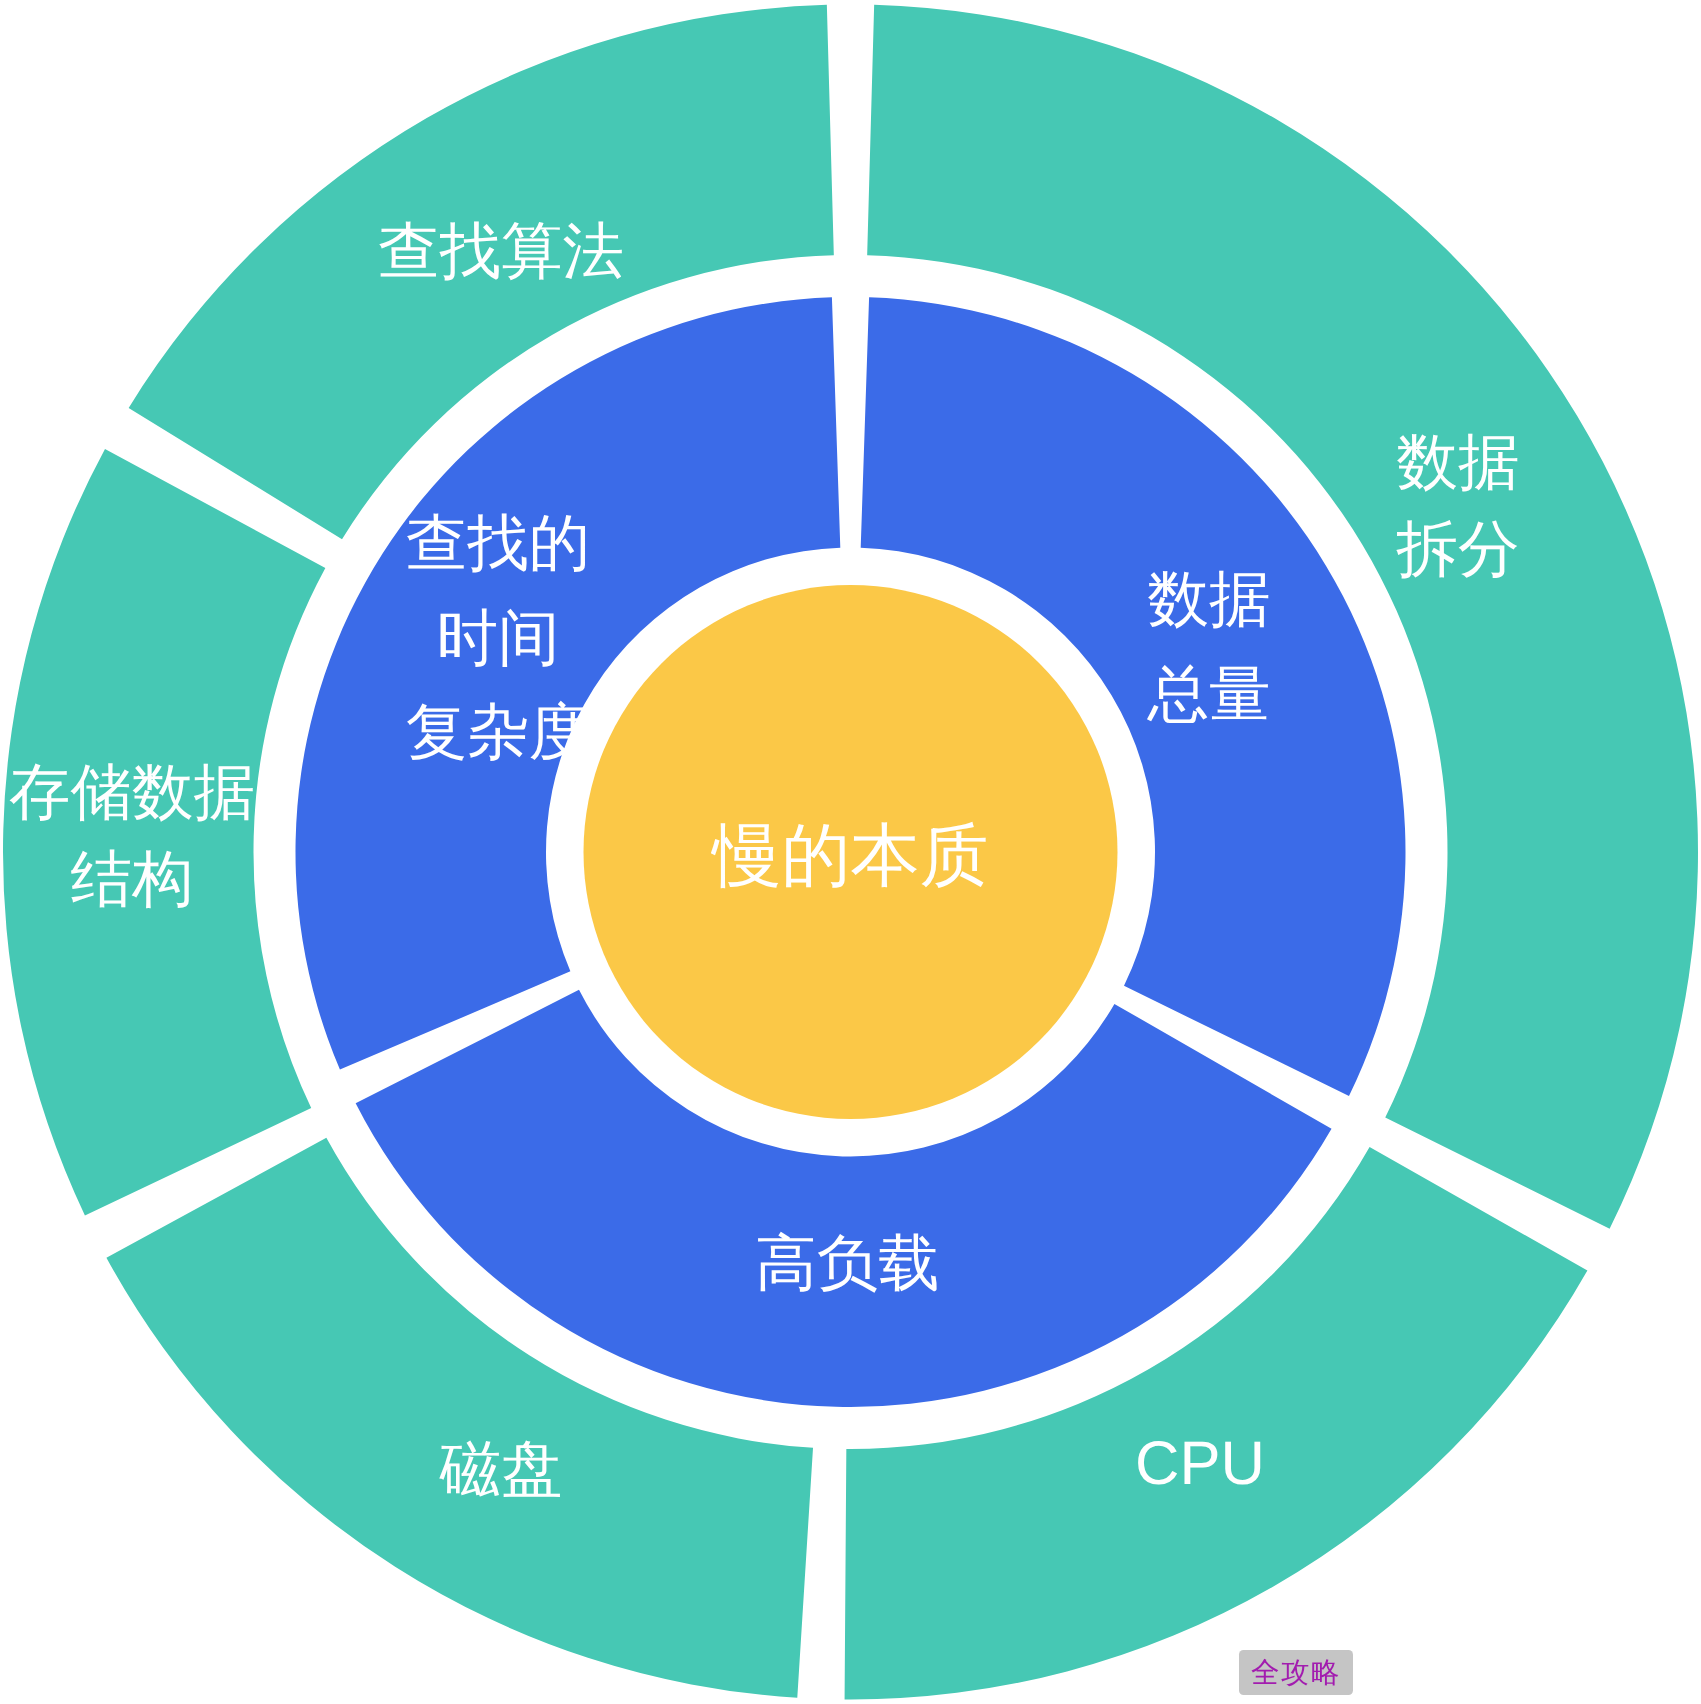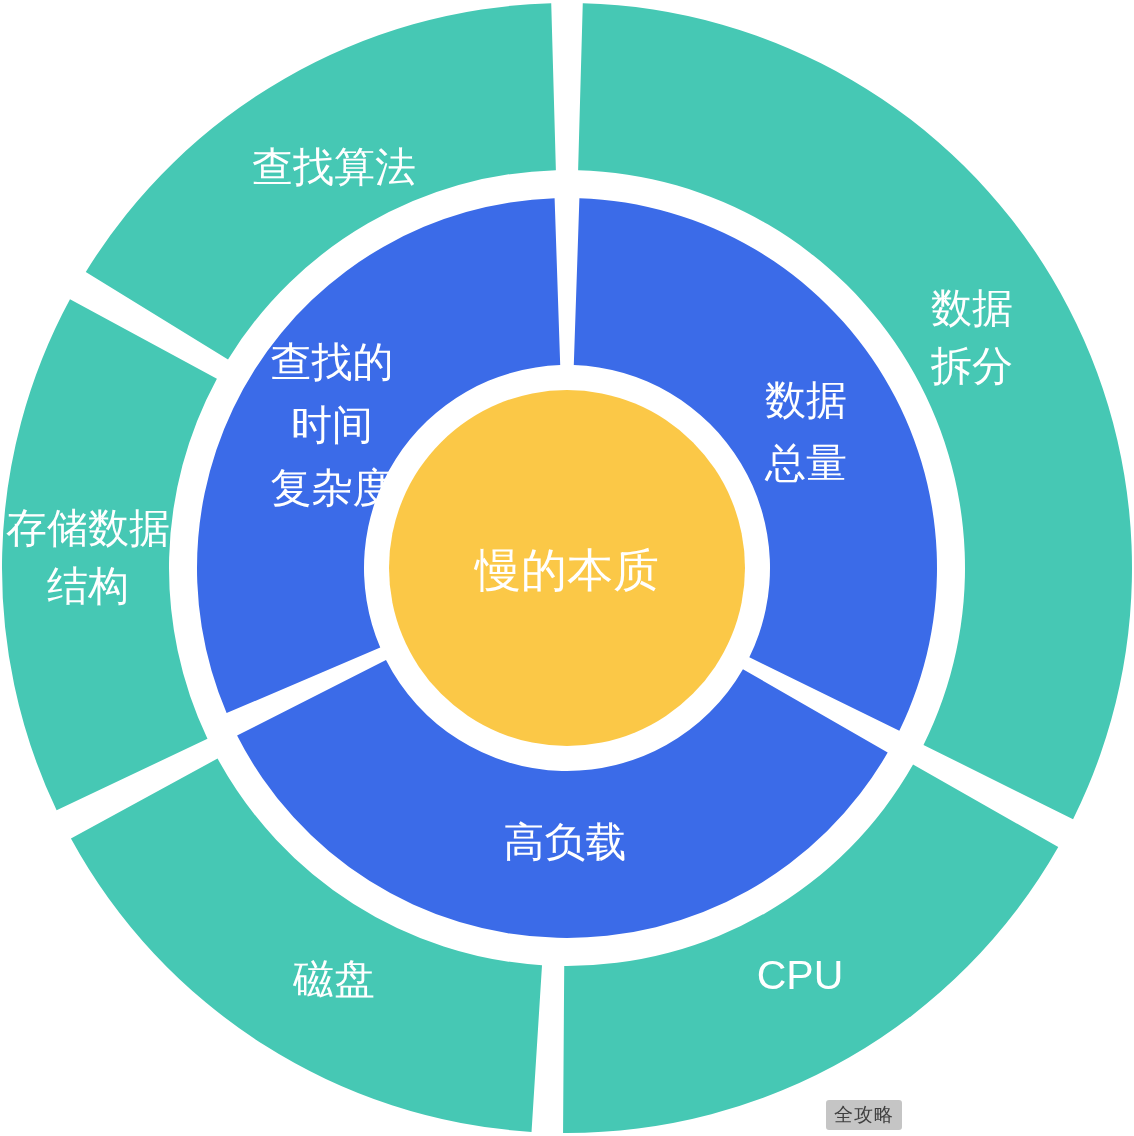--- a/index.html
+++ b/index.html
@@ -33,21 +33,21 @@
     dominant-baseline: middle;
   }
   .outer-label { font-size: 41px; }
   .mid-label { font-size: 41px; }
   .center-label { font-size: 46px; }
   .watermark {
     position: absolute;
     right: 8px;
     bottom: 6px;
     font-size: 19px;
-    color: #404040;
+    color: #a21caf;
     background: rgba(150,150,150,0.55);
     padding: 2px 8px;
     border-radius: 3px;
     font-family: "Liberation Sans", sans-serif;
     letter-spacing: 1px;
   }
 </style>
 </head>
 <body>
 

